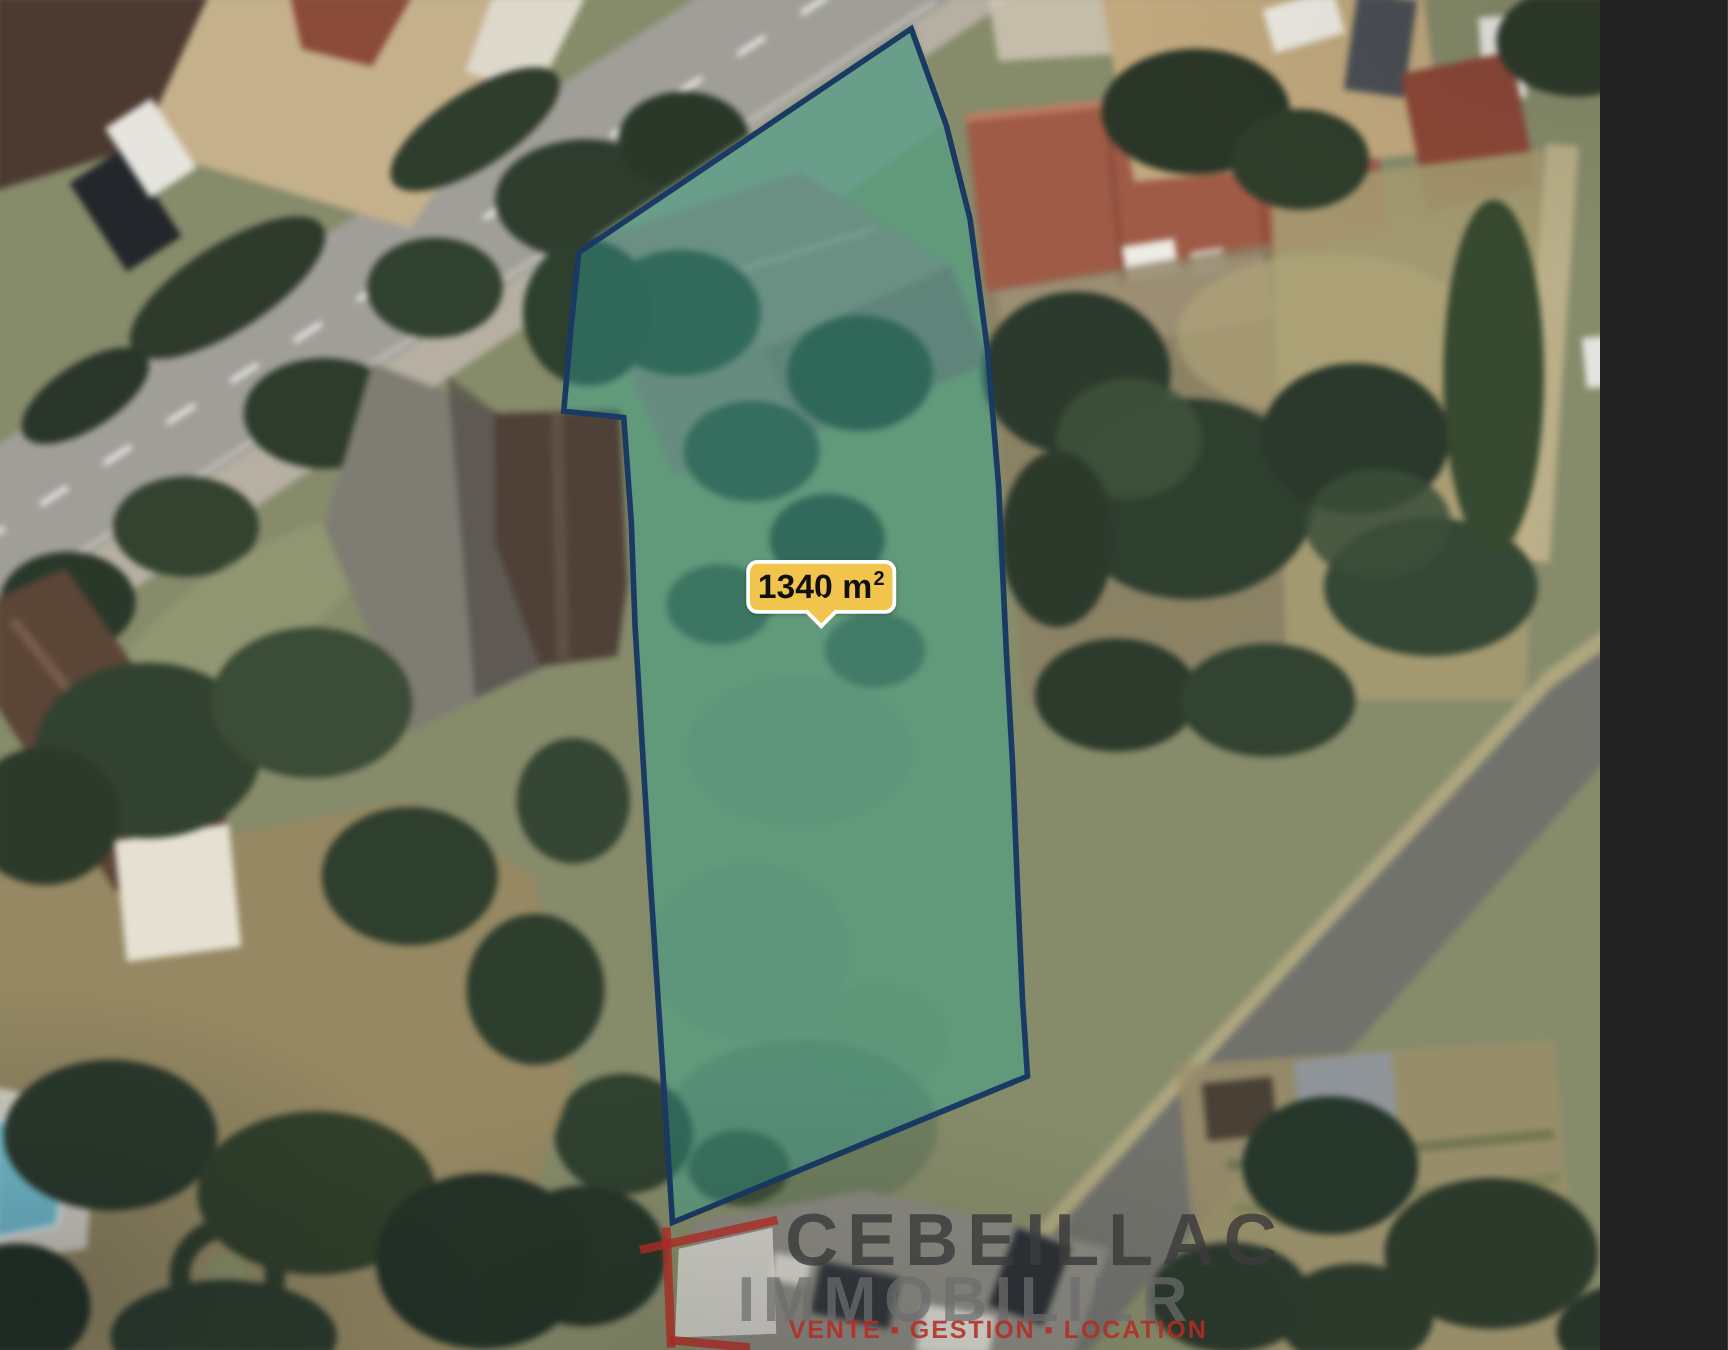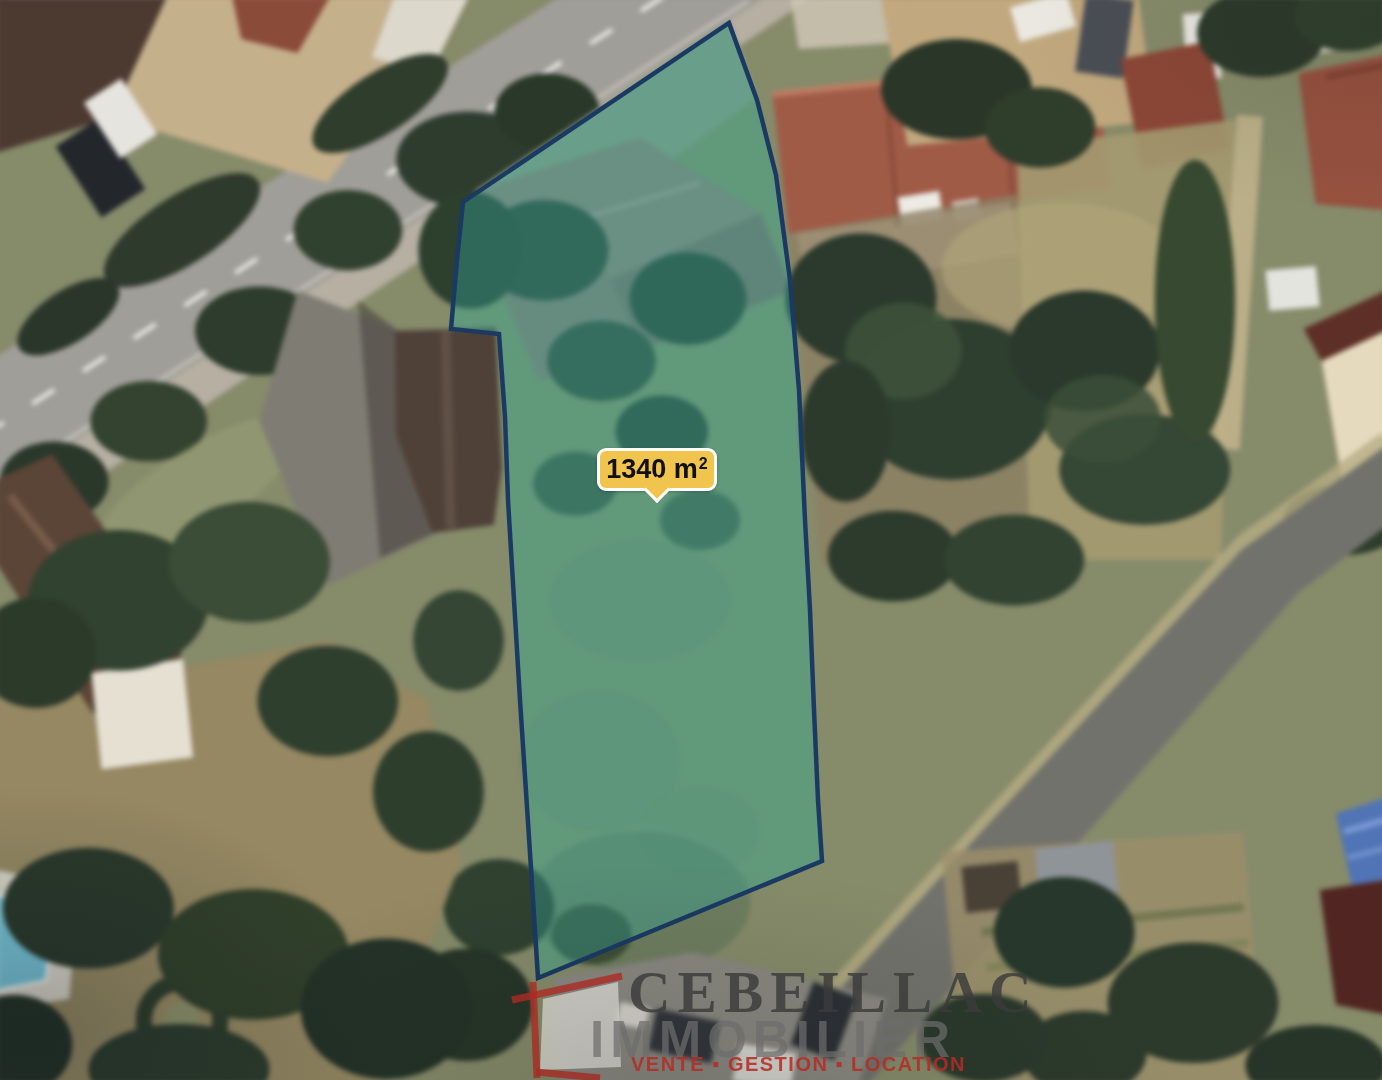--- a/index.html
+++ b/index.html
@@ -1,17 +1,17 @@
 <!DOCTYPE html>
 <html><head>
 <meta charset="utf-8">
 <style>
   html,body { margin:0; padding:0; background:#222; }
   .stage {
-    position:relative; width:1382px; height:1080px; overflow:hidden;
+    position:relative; width:1280px; height:1080px; overflow:hidden;
     background:#868b6a; font-family:"Liberation Sans", sans-serif;
   }
   svg.bg {
     position:absolute; left:0; top:0; width:1382px; height:1080px;
     filter: blur(2.6px) saturate(0.96);
     transform: scale(1.006);
   }
   svg.crisp {
     position:absolute; left:0; top:0; width:1382px; height:1080px;
     pointer-events:none;
@@ -227,18 +227,18 @@
 
   <div class="vignette"></div>
 
   <div class="area-label" style="background-color: rgb(241, 196, 77); color: rgb(16, 16, 16); border-color: rgb(255, 255, 255);">
     <span>1340 m</span>
       <sup>2</sup>
     <div class="area-tail" style="background-color: rgb(241, 196, 77);"></div>
   </div>
 
   <div>
-    <div class="wm-line wm1" style="color: rgba(58, 58, 58, 0.82); font-family: Liberation Serif, serif;">CEBEILLAC</div>
+    <div class="wm-line wm1" style="color: rgba(58, 58, 58, 0.82);">CEBEILLAC</div>
     <div class="wm-line wm2" style="color: rgba(108, 108, 108, 0.72);">IMMOBILIER</div>
     <div class="wm-line wm3" style="color: rgba(180, 44, 38, 0.88);">VENTE ▪ GESTION ▪ LOCATION</div>
   </div>
 
 </div>
 
 </body></html>

